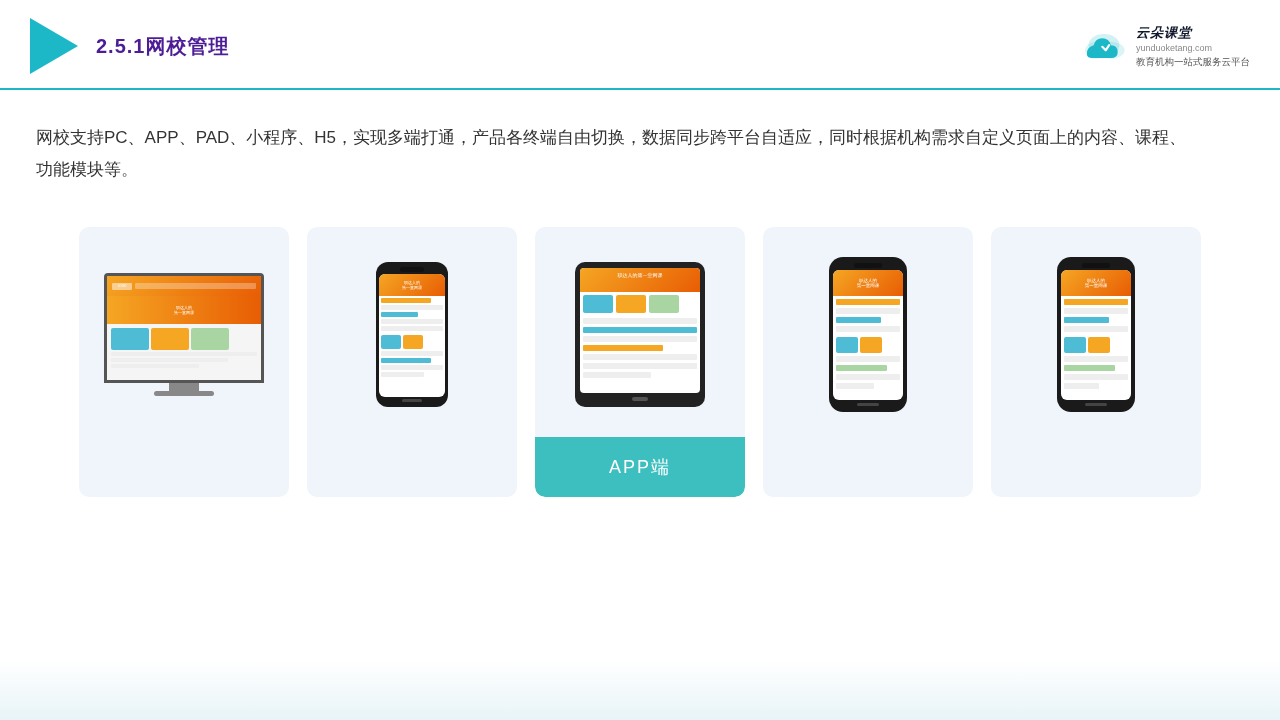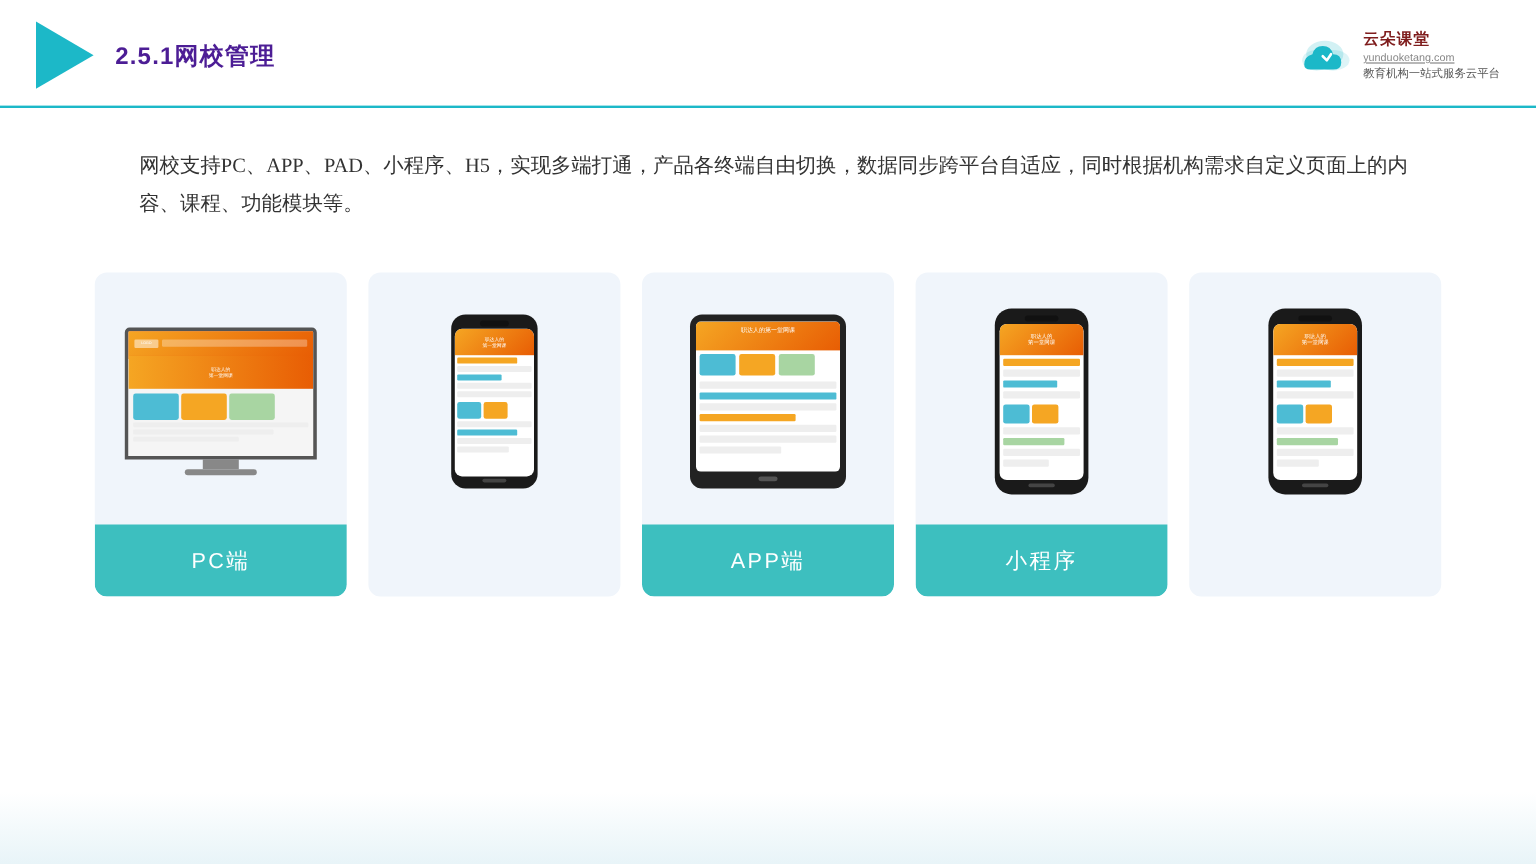--- a/index.html
+++ b/index.html
@@ -63,42 +63,41 @@
       display: flex;
       flex-direction: column;
       font-size: 10px;
       color: #555;
       line-height: 1.4;
     }
 
     .brand-name {
       font-size: 13px;
       font-weight: bold;
-      color: #7f1d1d;
+      color: #0f172a;
       letter-spacing: 1px;
+      font-style: italic;
     }
 
     .brand-url {
       font-size: 9px;
       color: #888;
-      text-decoration: underline;
     }
 
     .brand-slogan {
       font-size: 9.5px;
       color: #555;
     }
 
     
     .description {
-      padding: 32px 80px 20px 116px;
+      padding: 32px 80px 20px 36px;
       font-size: 17px;
       color: #333;
       line-height: 1.9;
-      font-family: Liberation Serif, serif;
     }
 
     
     .cards-section {
       padding: 20px 60px 30px 60px;
       display: flex;
       gap: 18px;
       justify-content: center;
     }
 
@@ -433,21 +432,20 @@
               <div style="height:4px;background:#eee;border-radius:1px;"></div>
               <div style="height:4px;background:#eee;border-radius:1px;width:80%;"></div>
               <div style="height:4px;background:#eee;border-radius:1px;width:60%;"></div>
             </div>
           </div>
         </div>
         <div class="pc-stand"></div>
         <div class="pc-base"></div>
       </div>
     </div>
-    <div class="card-label">PC端</div>
   </div>
 
   <div class="card">
     <div class="card-image-area">
       <div class="phone-mockup">
         <div class="phone-body">
           <div class="phone-notch"></div>
           <div class="phone-screen">
             <div class="phone-screen-header">
               <div class="phone-screen-header-text">职达人的<br>第一堂网课</div>
@@ -525,21 +523,20 @@
               <div class="phone-large-row"></div>
               <div class="phone-large-row green"></div>
               <div class="phone-large-row"></div>
               <div class="phone-large-row" style="width:60%;"></div>
             </div>
           </div>
           <div class="phone-large-bottom"></div>
         </div>
       </div>
     </div>
-    <div class="card-label">小程序</div>
   </div>
 
   <div class="card">
     <div class="card-image-area">
       <div class="phone-mockup">
         <div class="phone-large-body">
           <div class="phone-large-notch"></div>
           <div class="phone-large-screen">
             <div class="phone-large-screen-header">
               <div class="phone-large-screen-header-text">职达人的<br>第一堂网课</div>

